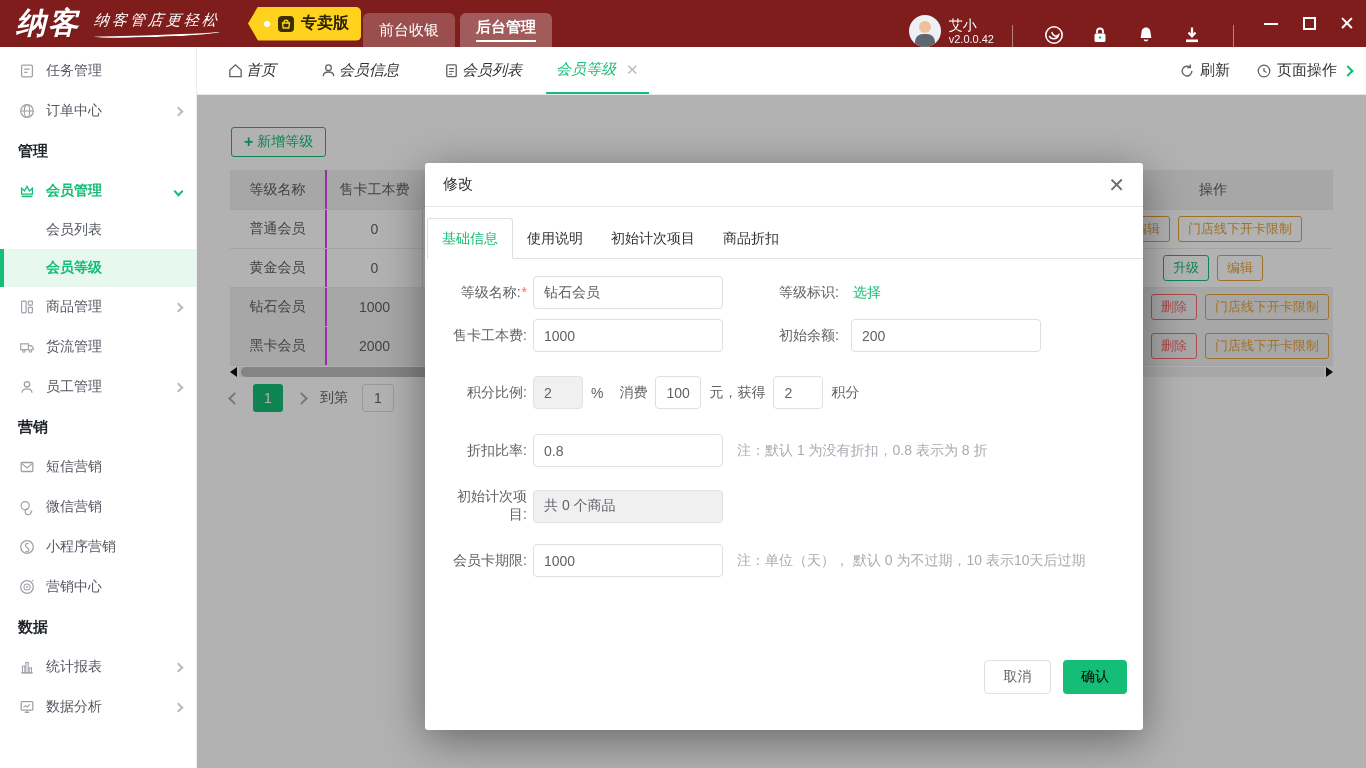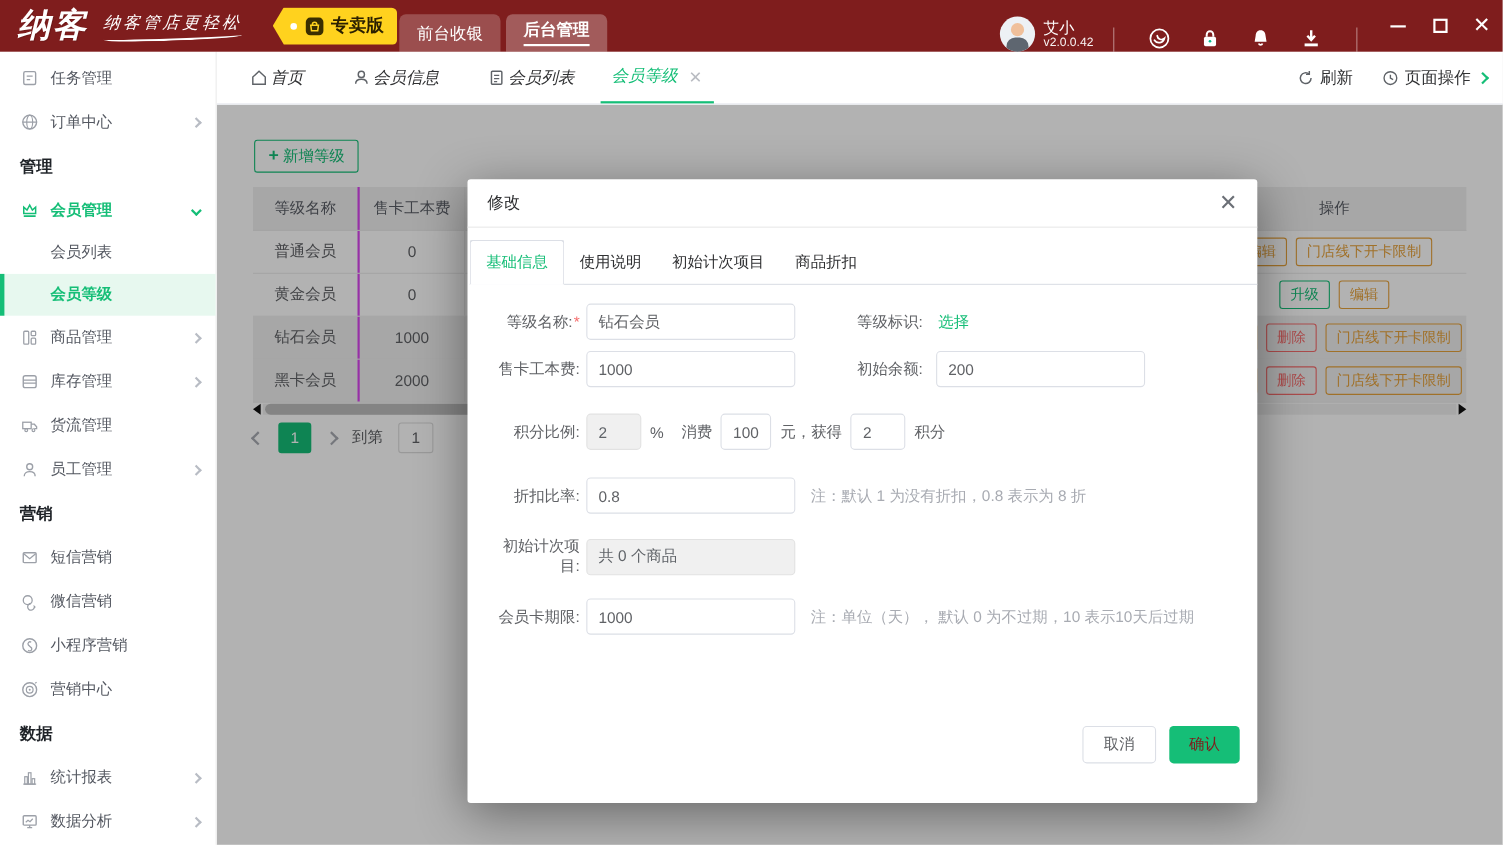--- a/index.html
+++ b/index.html
@@ -139,21 +139,21 @@
   .f-input.sm2 { width:46px; }
   .f-input:disabled, .f-input.disabled { background:#F0F0F0; border-color:#E2E2E2; color:#5f6368; }
   .f-link { color:#15BE77; cursor:pointer; margin-left:8px; }
   .r-label { width:72px; text-align:right; margin-left:44px; margin-right:6px; flex:none; }
   .f-note { color:#A8ABB2; margin-left:14px; }
   .inline-txt { margin-left:8px; margin-right:0; white-space:nowrap; }
   .m-footer { position:absolute; right:16px; bottom:36px; display:flex; gap:12px; }
   .btn-cancel { width:67px; height:34px; background:#fff; border:1px solid #DCDFE6; border-radius:4px;
     font-size:14px; color:#606266; cursor:pointer; }
   .btn-confirm { width:64px; height:34px; background:#15BE77; border:none; border-radius:4px;
-    font-size:14px; color:#7f1d1d; cursor:pointer; }
+    font-size:14px; color:#000000; cursor:pointer; }
   svg { display:block; }
 </style>
 </head>
 <body>
 
 <div class="topbar">
   <div class="brand">
     <span class="logo">纳客</span>
     <span class="slogan-wrap">
       <span class="slogan">纳客管店更轻松</span>
@@ -328,30 +328,20 @@
           <rect x="11.5" y="3.5" width="4.5" height="4.5" rx="1" fill="none" stroke="#9CA0A8" stroke-width="1.3"></rect>
           <rect x="11.5" y="10.5" width="4.5" height="6" rx="1" fill="none" stroke="#9CA0A8" stroke-width="1.3"></rect>
         </svg>
     </span>
     <span>商品管理</span>
     <span class="arrow-r"></span>
   </div>
   <div class="side-item">
     <span class="icn">
       <svg width="18" height="18" viewBox="0 0 20 20">
-          <rect x="3.5" y="4" width="13" height="12" rx="2" fill="none" stroke="#9CA0A8" stroke-width="1.4"></rect>
-          <path d="M3.5 8.5 h13 M3.5 11.5 h13" stroke="#9CA0A8" stroke-width="1.2"></path>
-        </svg>
-    </span>
-    <span>库存管理</span>
-    <span class="arrow-r"></span>
-  </div>
-  <div class="side-item">
-    <span class="icn">
-      <svg width="18" height="18" viewBox="0 0 20 20">
           <rect x="3" y="6.5" width="8.5" height="6.5" fill="none" stroke="#9CA0A8" stroke-width="1.3"></rect>
           <path d="M11.5 8.5 h3.2 l2.3 2.6 V13 h-2.3" fill="none" stroke="#9CA0A8" stroke-width="1.3"></path>
           <circle cx="6.5" cy="14.5" r="1.4" fill="none" stroke="#9CA0A8" stroke-width="1.2"></circle>
           <circle cx="13.8" cy="14.5" r="1.4" fill="none" stroke="#9CA0A8" stroke-width="1.2"></circle>
         </svg>
     </span>
     <span>货流管理</span>
   </div>
   <div class="side-item">
     <span class="icn">

